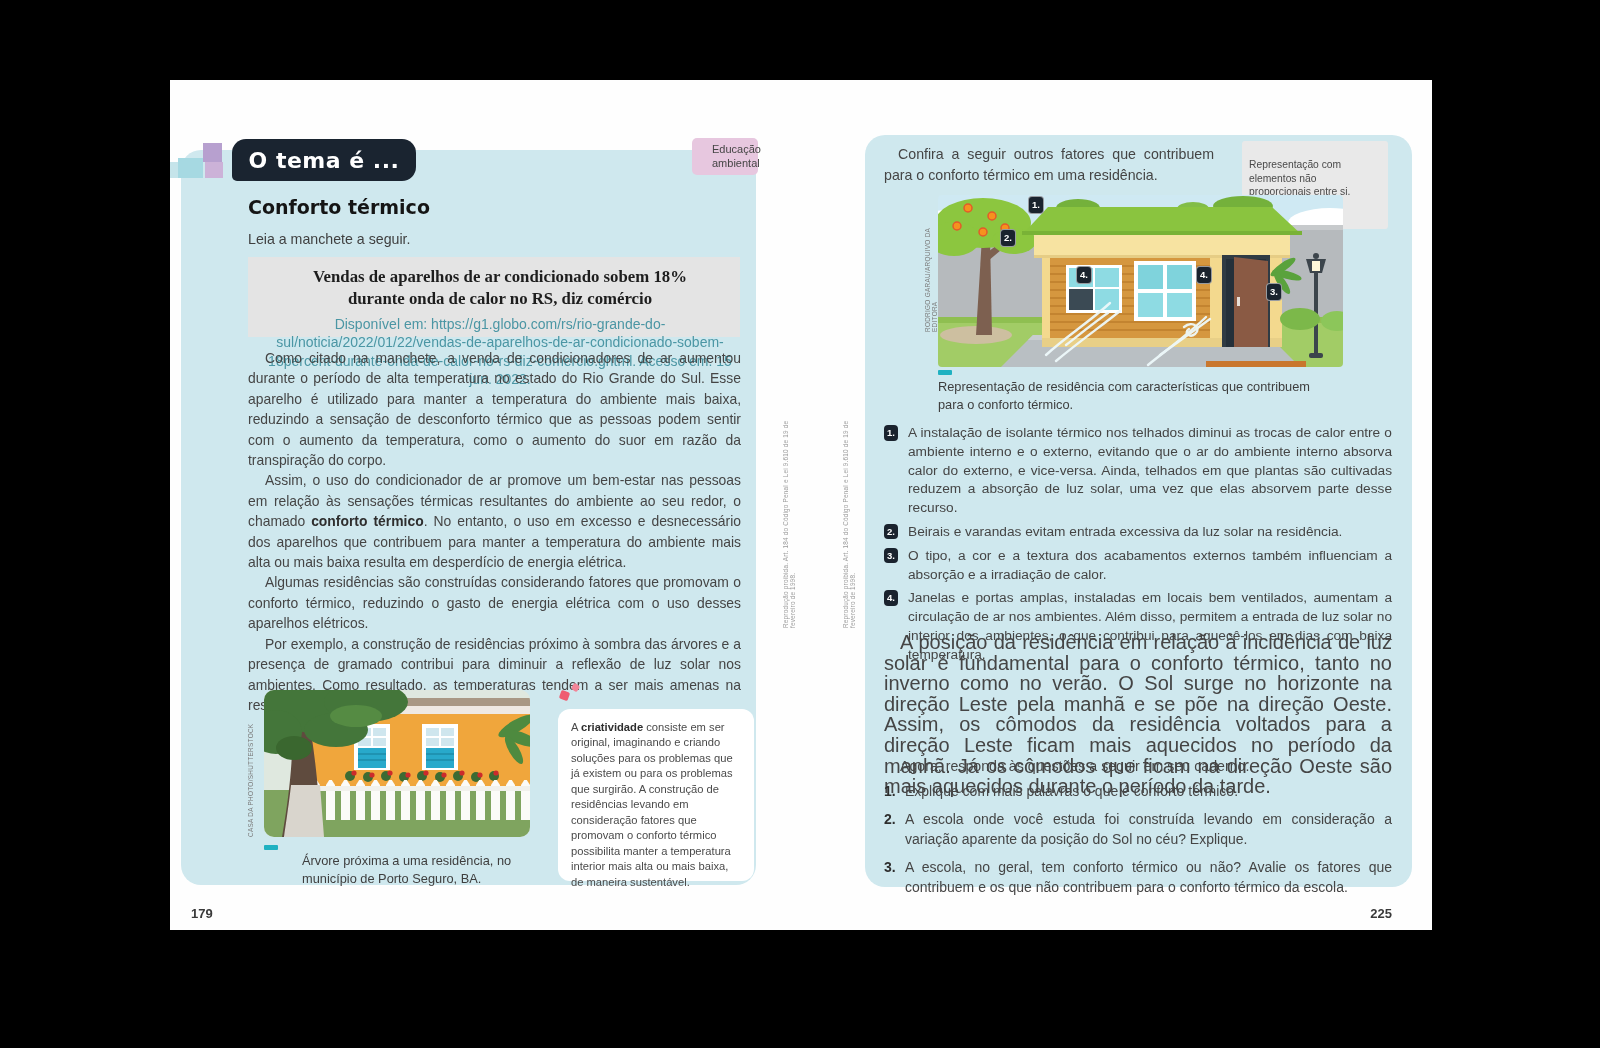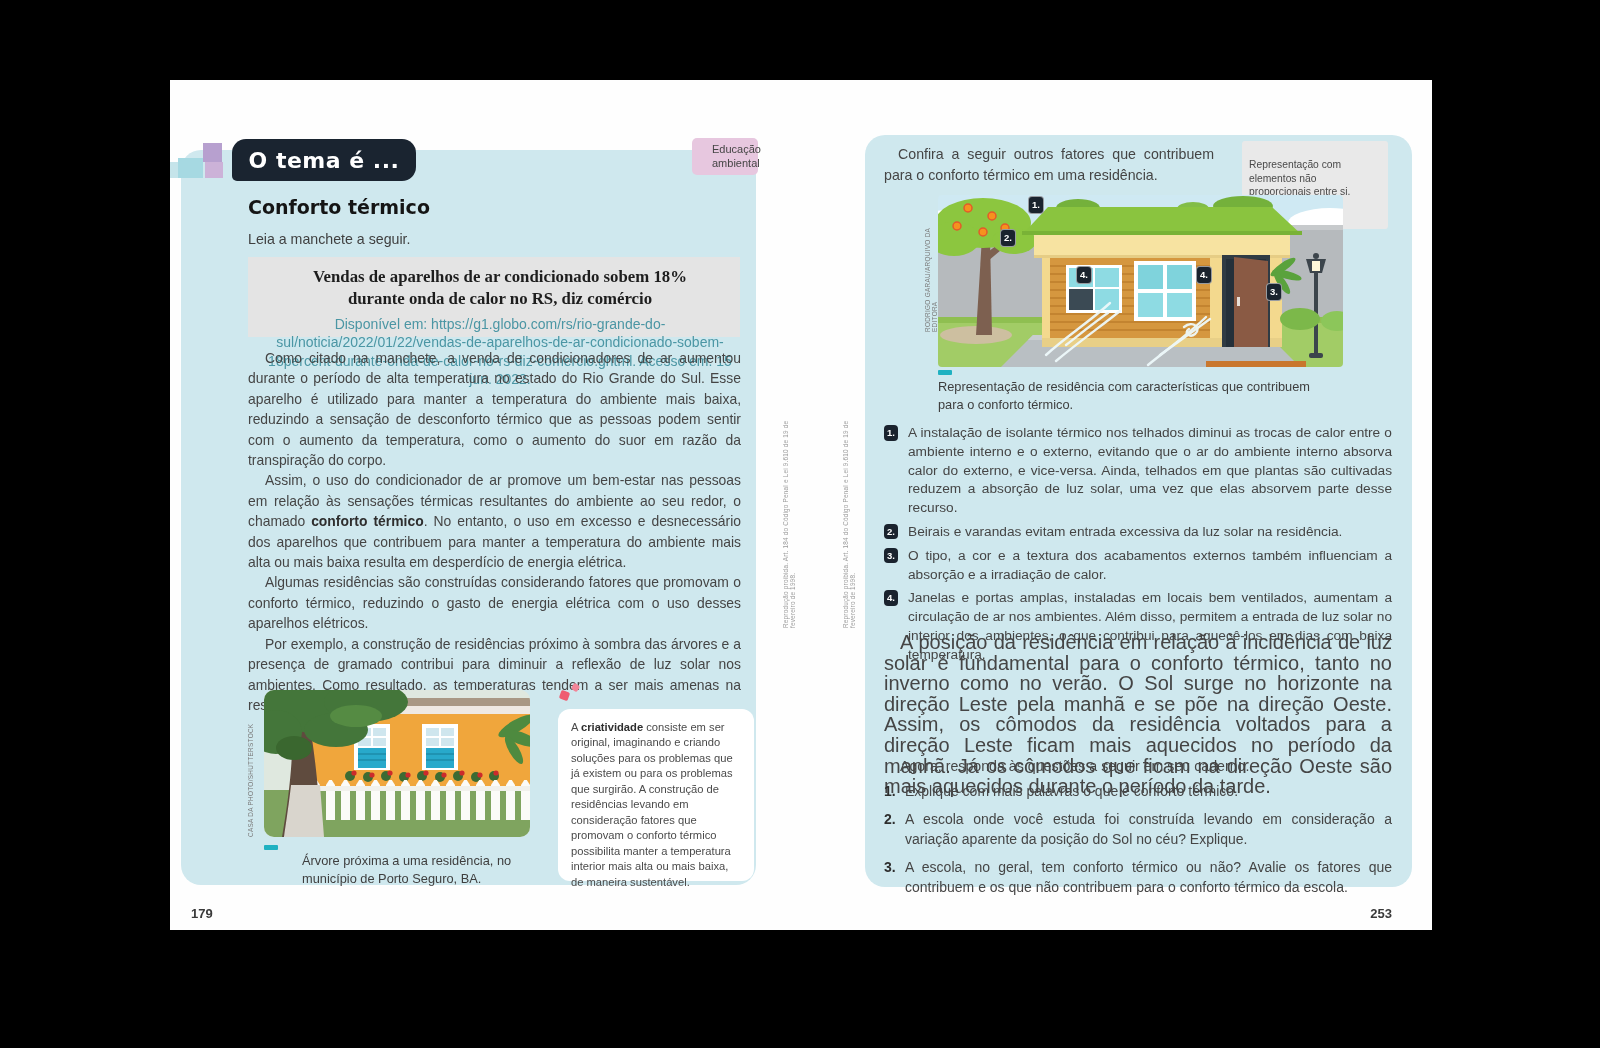--- a/index.html
+++ b/index.html
@@ -362,13 +362,13 @@
   <div class="question">
     <span class="qnum">2.</span>
     <span>A escola onde você estuda foi construída levando em consideração a variação aparente da posição do Sol no céu? Explique.</span>
   </div>
   <div class="question">
     <span class="qnum">3.</span>
     <span>A escola, no geral, tem conforto térmico ou não? Avalie os fatores que contribuem e os que não contribuem para o conforto térmico da escola.</span>
   </div>
 </div>
 
-<div class="abs pagenum pn-right">253</div>
+<div class="abs pagenum pn-right">225</div>
 
 </body></html>

